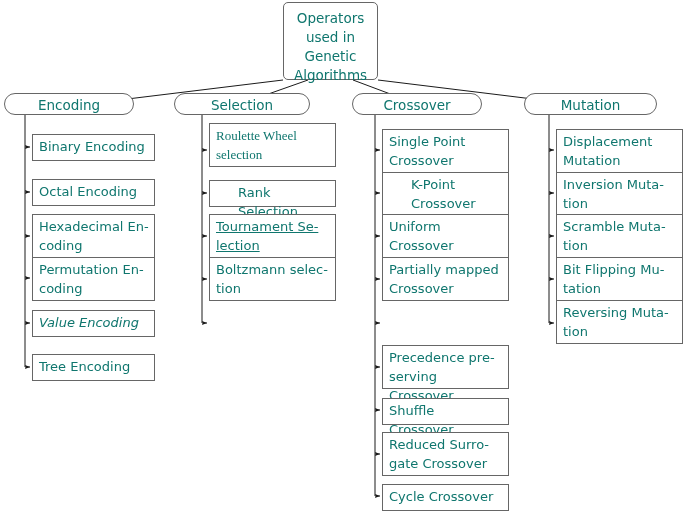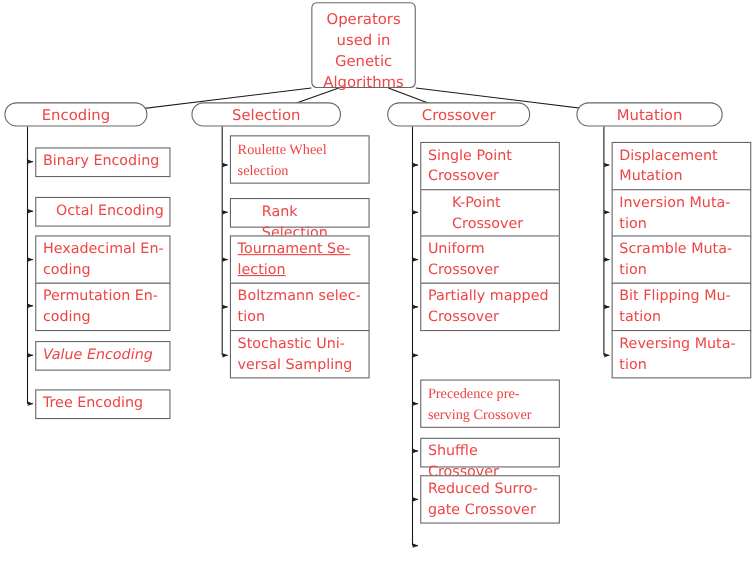--- a/index.html
+++ b/index.html
@@ -6,21 +6,21 @@
     margin: 0;
     padding: 0;
     background: #ffffff;
   }
   #diagram {
     position: relative;
     width: 685px;
     height: 512px;
     background: #ffffff;
     font-family: "DejaVu Sans", sans-serif;
-    color: #ef4444;
+    color: #0f766e;
     overflow: hidden;
   }
   #edge-layer {
     position: absolute;
     left: 0;
     top: 0;
     width: 685px;
     height: 512px;
     pointer-events: none;
   }
@@ -122,51 +122,50 @@
 used in
 Genetic
 Algorithms</div>
 
   <div class="node branch-node" style="left:4px; top:93px; width:130px; height:22px;">Encoding</div>
   <div class="node branch-node" style="left:174px; top:93px; width:136px; height:22px;">Selection</div>
   <div class="node branch-node" style="left:352px; top:93px; width:130px; height:22px;">Crossover</div>
   <div class="node branch-node" style="left:524px; top:93px; width:133px; height:22px;">Mutation</div>
 
   <div class="node leaf-node" style="left:32px; top:134px; width:123px; height:27px;">Binary Encoding</div>
-  <div class="node leaf-node" style="left:32px; top:179px; width:123px; height:27px;text-align:right;">Octal Encoding</div>
+  <div class="node leaf-node" style="left:32px; top:179px; width:123px; height:27px;">Octal Encoding</div>
   <div class="node leaf-node two-line" style="left:32px; top:214px; width:123px; height:44px;">Hexadecimal En-
 coding</div>
   <div class="node leaf-node two-line" style="left:32px; top:257px; width:123px; height:44px;">Permutation En-
 coding</div>
   <div class="node leaf-node" style="left:32px; top:310px; width:123px; height:27px;font-style:italic;">Value Encoding</div>
   <div class="node leaf-node" style="left:32px; top:354px; width:123px; height:27px;">Tree Encoding</div>
 
   <div class="node leaf-node two-line" style="left:209px; top:123px; width:127px; height:44px;font-family:Liberation Serif, serif;">Roulette Wheel
 selection</div>
   <div class="node leaf-node" style="left:209px; top:180px; width:127px; height:27px;padding-left:28px;">Rank Selection</div>
   <div class="node leaf-node two-line" style="left:209px; top:214px; width:127px; height:44px;text-decoration:underline;">Tournament Se-
 lection</div>
   <div class="node leaf-node two-line" style="left:209px; top:257px; width:127px; height:44px;">Boltzmann selec-
 tion</div>
-  <div class="node leaf-node two-line" style="left:209px; top:300px; width:127px; height:44px;">Stochastic Uni-
-versal Sampling</div>
 
   <div class="node leaf-node two-line" style="left:382px; top:129px; width:127px; height:44px;">Single Point
 Crossover</div>
   <div class="node leaf-node two-line" style="left:382px; top:172px; width:127px; height:44px;padding-left:28px;">K-Point
 Crossover</div>
   <div class="node leaf-node two-line" style="left:382px; top:214px; width:127px; height:44px;">Uniform
 Crossover</div>
   <div class="node leaf-node two-line" style="left:382px; top:257px; width:127px; height:44px;">Partially mapped
 Crossover</div>
-  <div class="node leaf-node two-line" style="left:382px; top:345px; width:127px; height:44px;font-family:Liberation Serif, serif;">Precedence pre-
+  <div class="node leaf-node two-line" style="left:382px; top:345px; width:127px; height:44px;">Precedence pre-
 serving Crossover</div>
   <div class="node leaf-node" style="left:382px; top:398px; width:127px; height:27px;">Shuffle Crossover</div>
   <div class="node leaf-node two-line" style="left:382px; top:432px; width:127px; height:44px;">Reduced Surro-
 gate Crossover</div>
+  <div class="node leaf-node" style="left:382px; top:484px; width:127px; height:27px;">Cycle Crossover</div>
 
   <div class="node leaf-node two-line" style="left:556px; top:129px; width:127px; height:44px;">Displacement
 Mutation</div>
   <div class="node leaf-node two-line" style="left:556px; top:172px; width:127px; height:44px;">Inversion Muta-
 tion</div>
   <div class="node leaf-node two-line" style="left:556px; top:214px; width:127px; height:44px;">Scramble Muta-
 tion</div>
   <div class="node leaf-node two-line" style="left:556px; top:257px; width:127px; height:44px;">Bit Flipping Mu-
 tation</div>
   <div class="node leaf-node two-line" style="left:556px; top:300px; width:127px; height:44px;">Reversing Muta-

